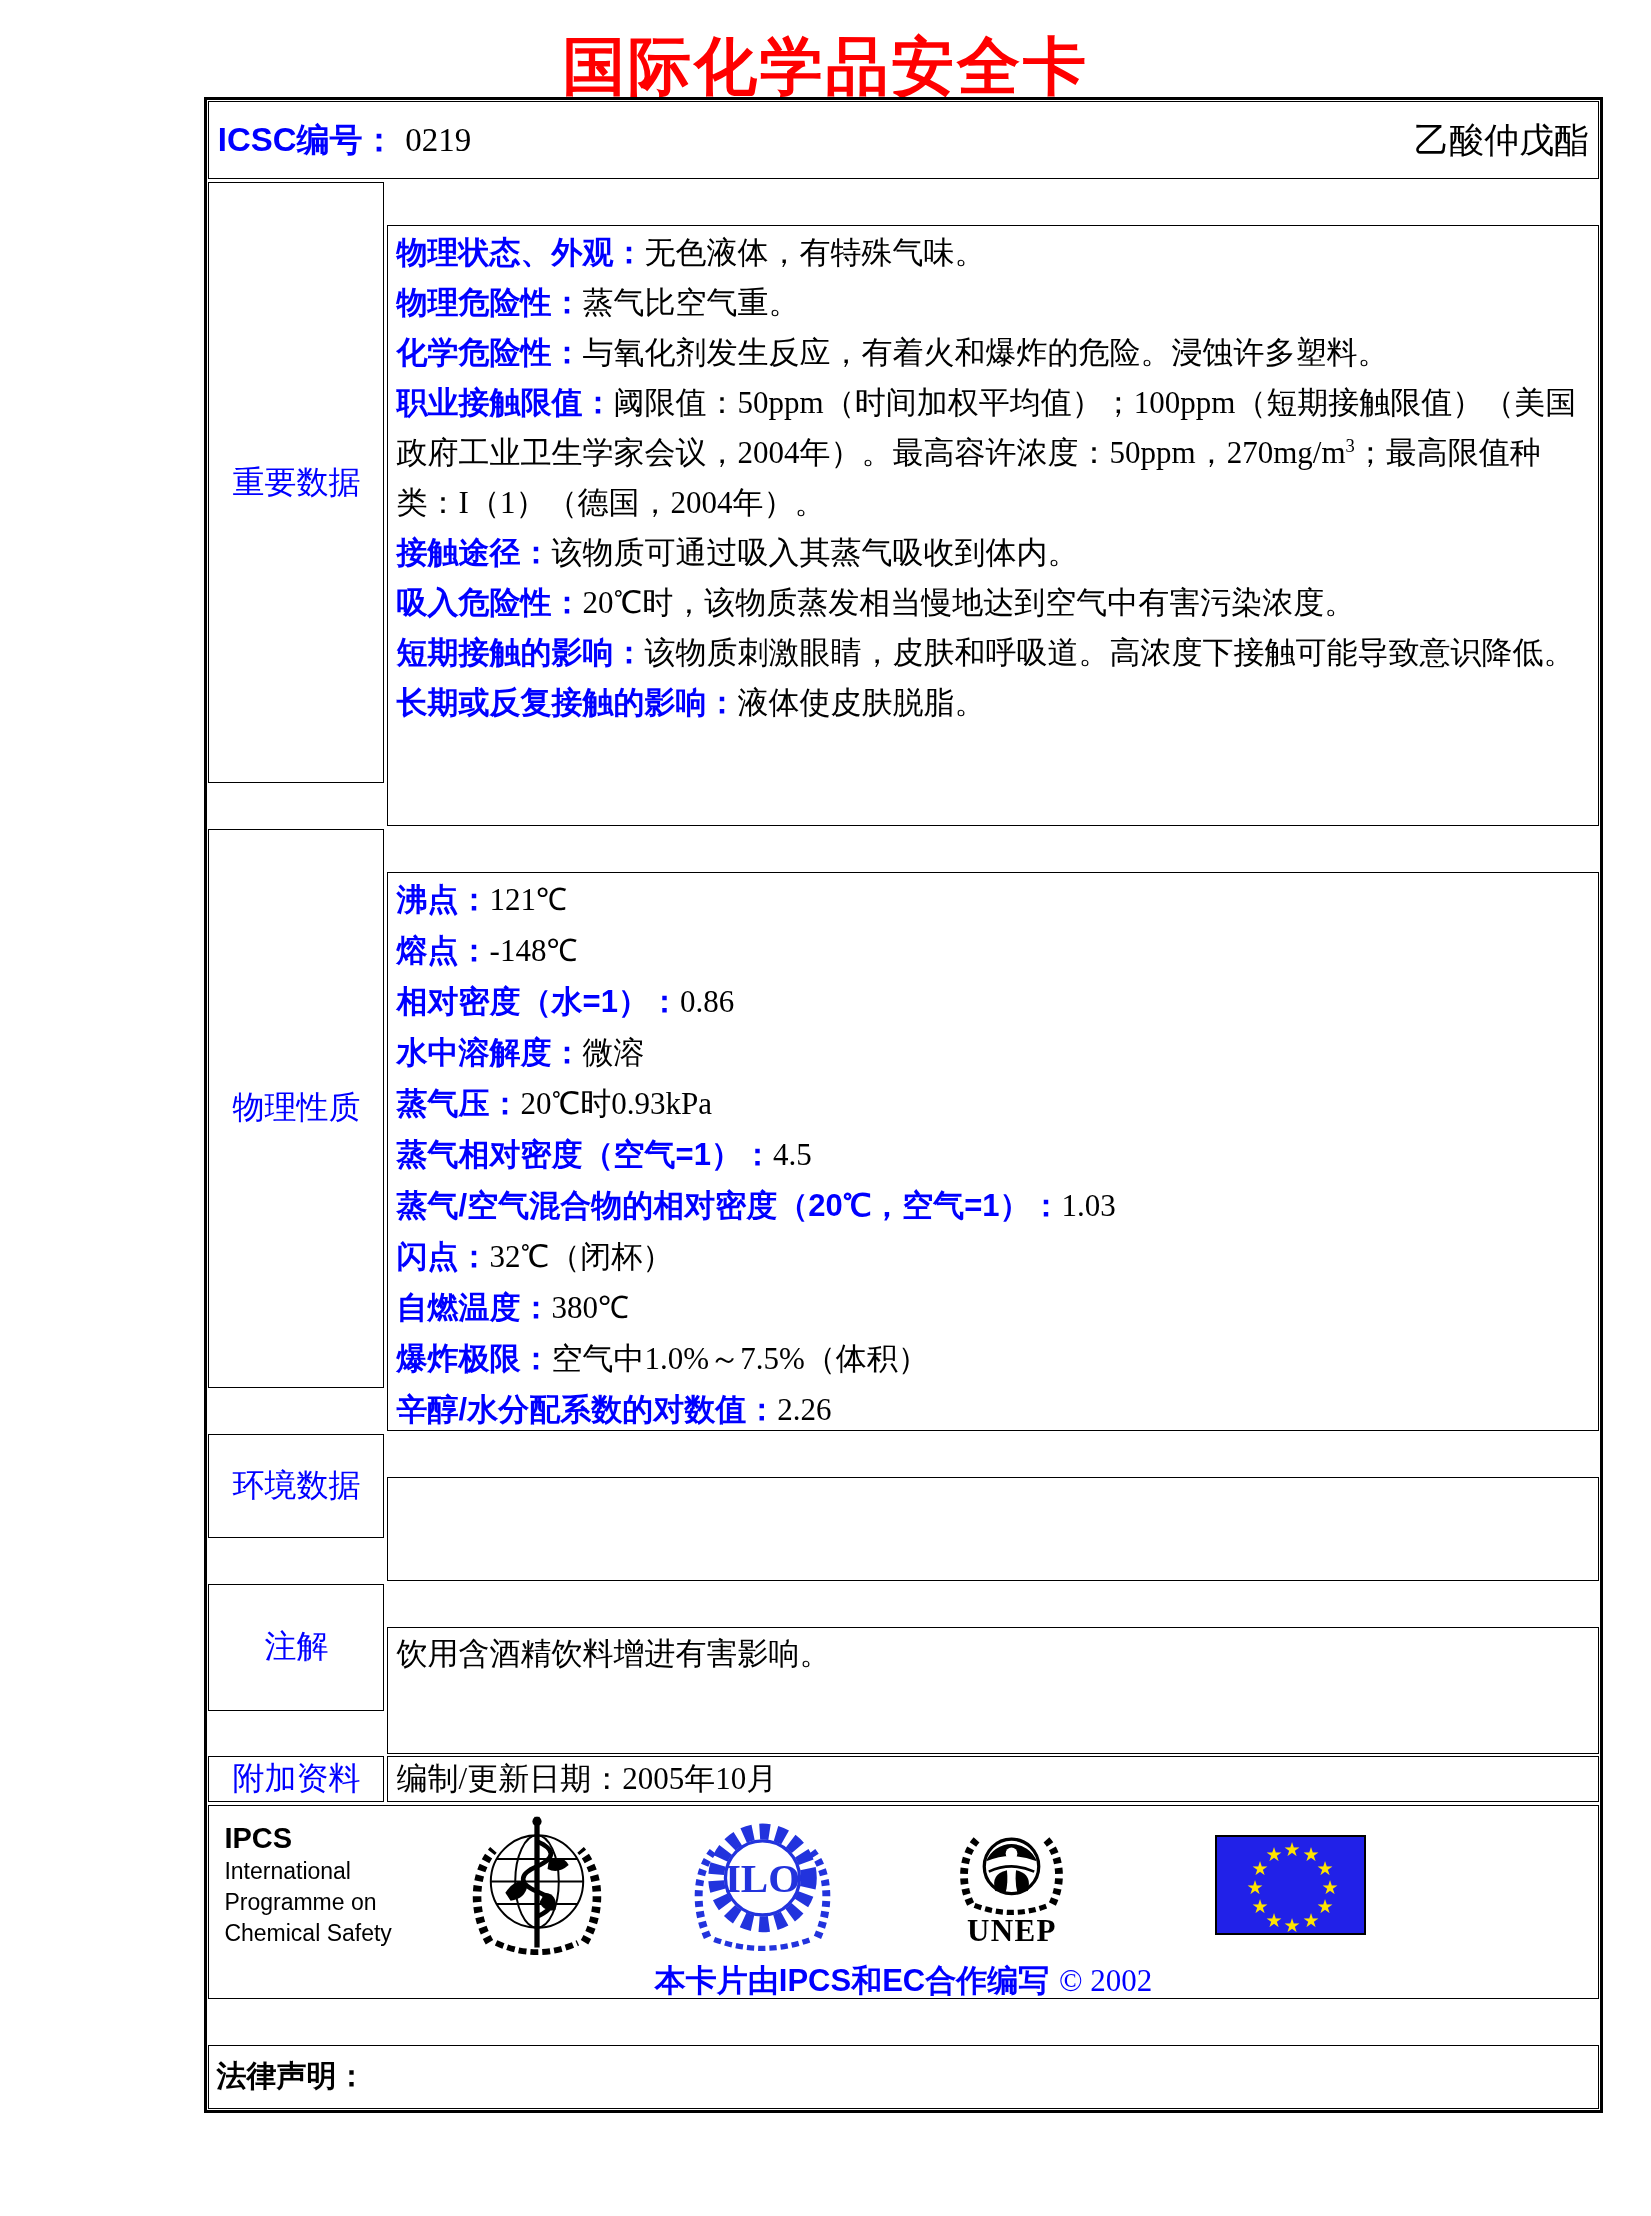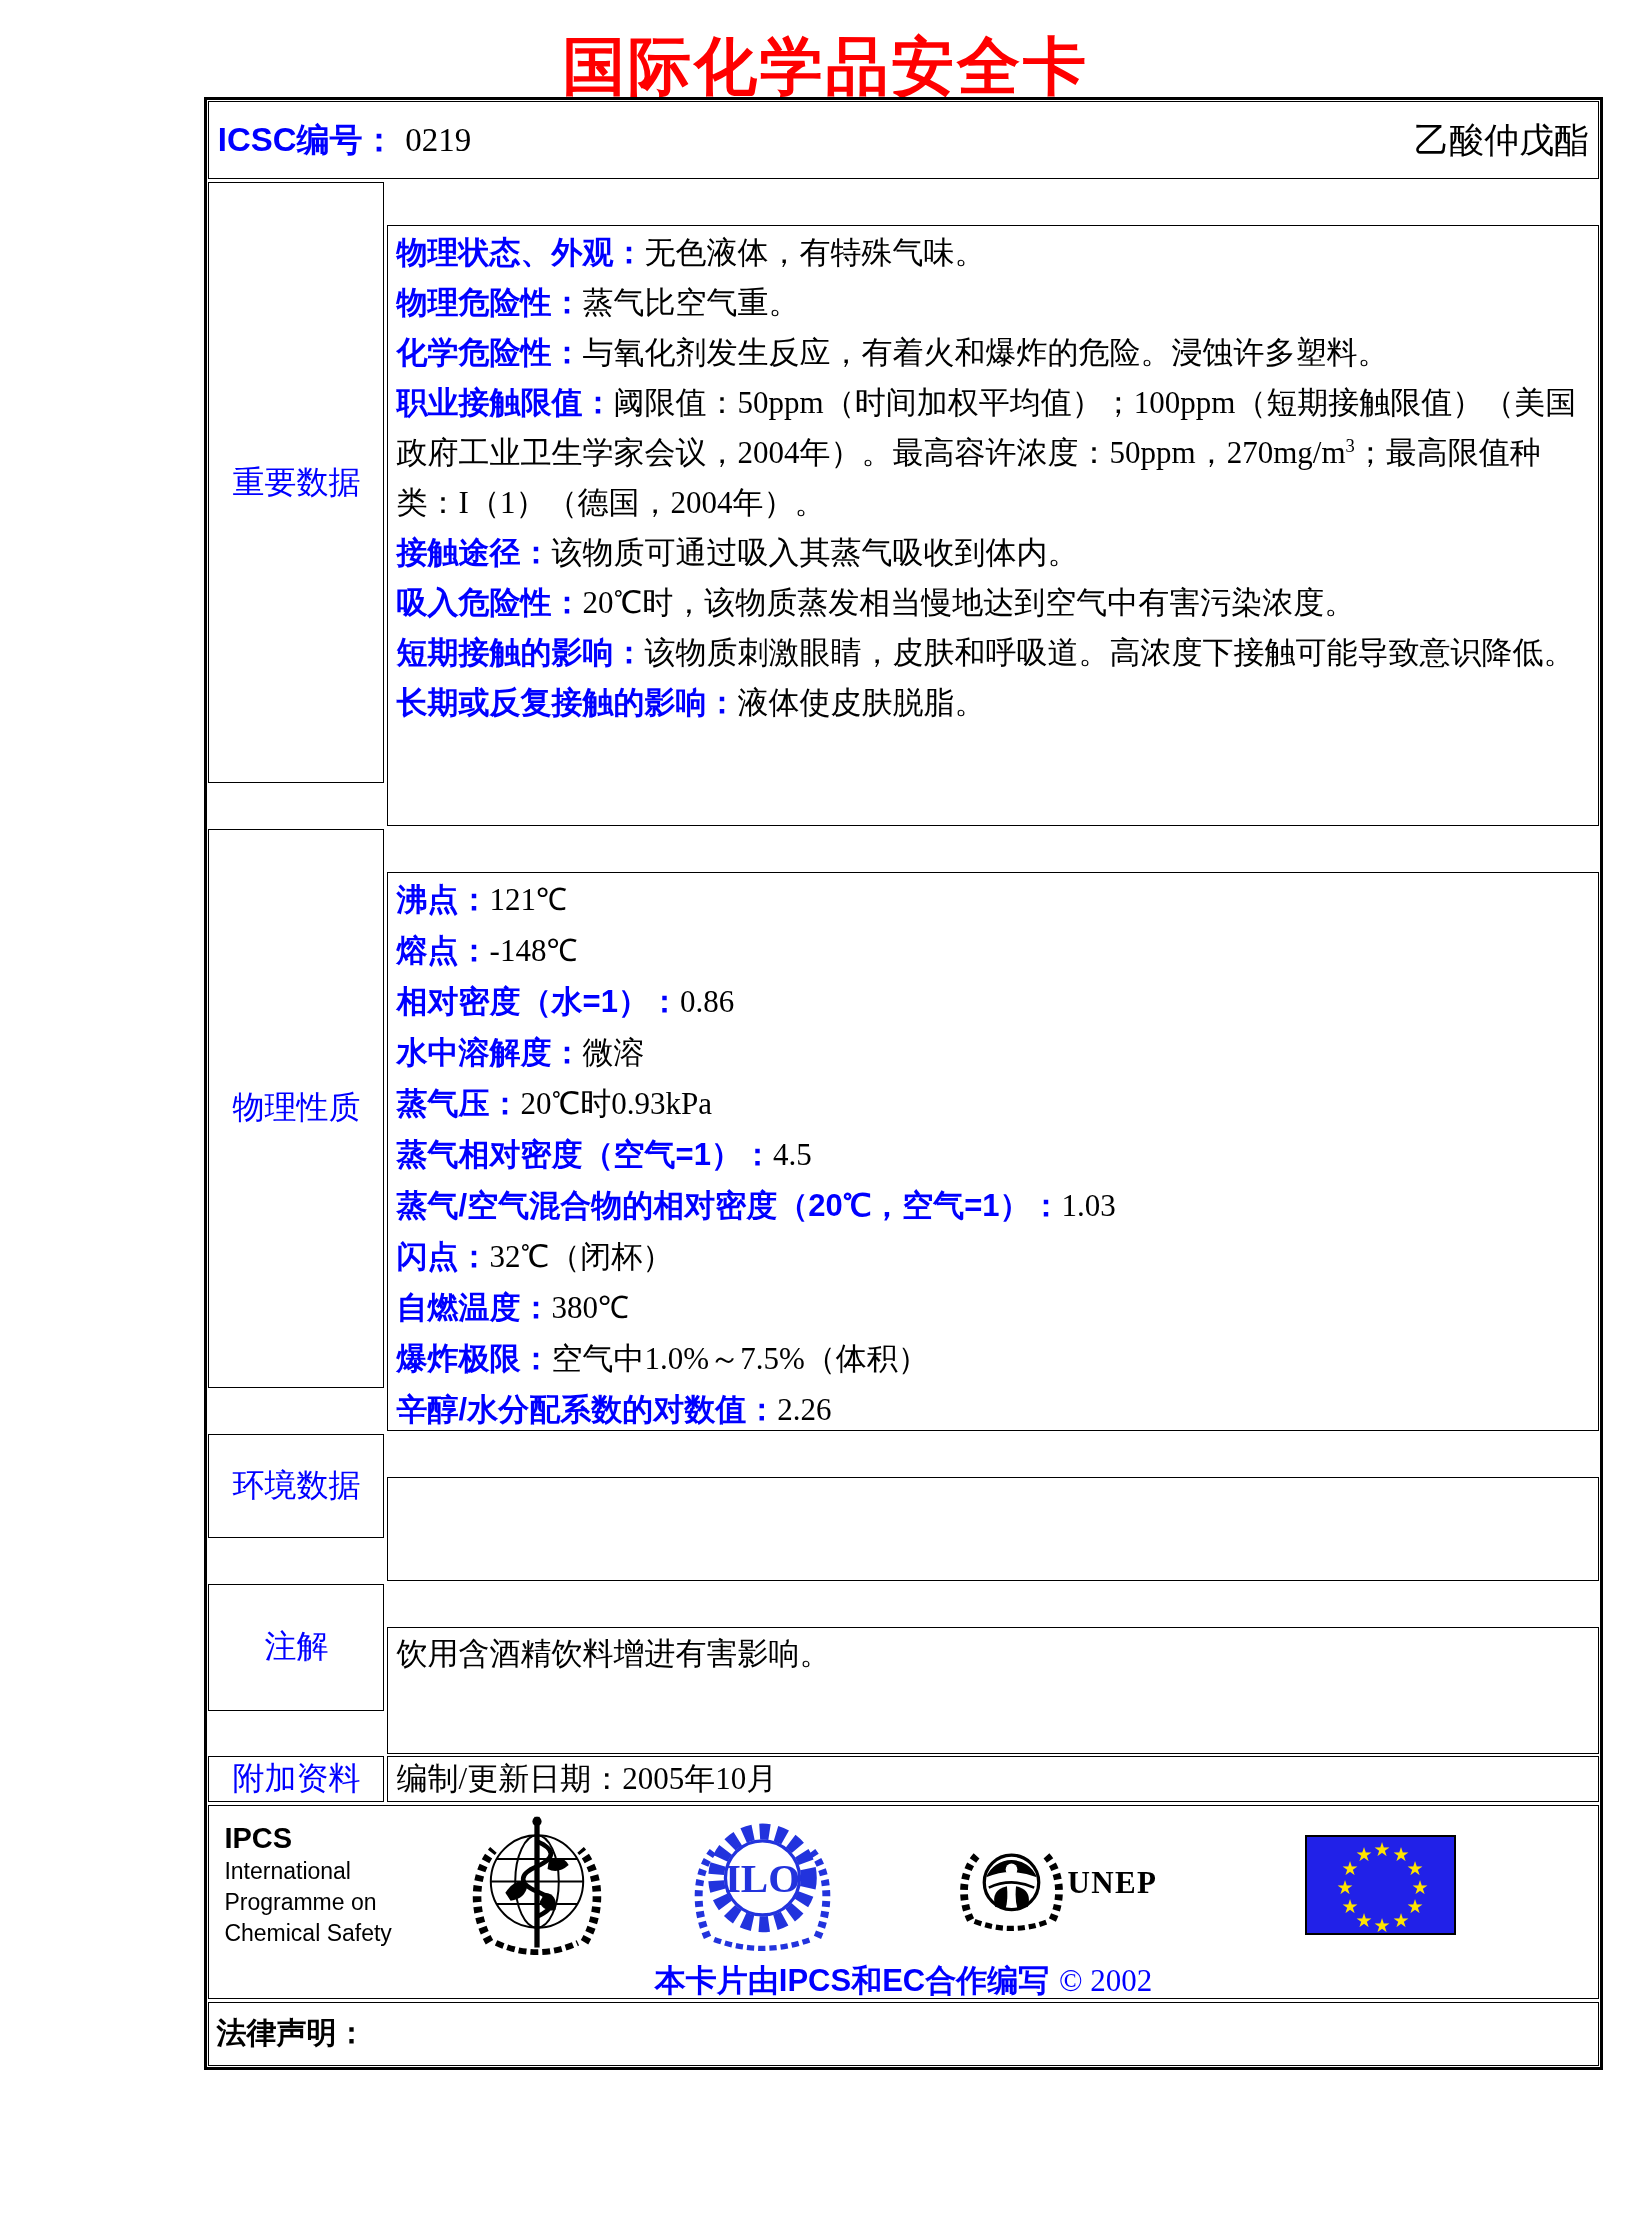--- a/index.html
+++ b/index.html
@@ -18,21 +18,21 @@
     position:absolute; left:204px; top:97px; width:1399px;
     border:3.5px solid #000; padding:1.4px; background:#fff;
   }
   .grid {
     display:grid; grid-template-columns:176px 1fr; gap:2.8px;
   }
   .cell { border:1.4px solid #000; overflow:hidden; background:#fff; }
   .span2 { grid-column:1 / -1; }
   .r1 { height:78px; } .r2 { height:601px; } .r3 { height:559px; }
   .r4 { height:104px; } .r5 { height:127px; } .r6 { height:46px; }
-  .r7 { height:194px; } .r8 { height:64px; }
+  .r7 { height:194px; } .r8 { height:64px;margin-top:43px; }
 
   .header-cell {
     display:flex; align-items:center; justify-content:space-between;
     padding:0 8.4px; font-size:33px;
   }
   .blue-label {
     color:#0000ff; font-family:"Liberation Sans", sans-serif; font-weight:bold;
   }
   .header-left .num { color:#000; font-family:"Liberation Serif", serif; margin-left:9.7px; }
   .chem-name { font-size:35px; color:#000; }
@@ -54,21 +54,21 @@
 
   
   .logos-cell { display:flex; flex-direction:column; }
   .logo-row { display:flex; align-items:center; height:148px; margin-top:7px; }
   .ipcs-block { margin-left:15px; width:174px; font-family:"Liberation Sans", sans-serif; }
   .ipcs-acronym { font-size:29px; font-weight:bold; line-height:36px; }
   .ipcs-sub { font-size:23px; line-height:31px; }
   .logo { flex:0 0 auto; }
   .who-logo { margin-left:73px; }
   .ilo-logo { margin-left:90px; }
-  .unep-block { margin-left:124px; display:flex; flex-direction:row; align-items:center; }
+  .unep-block { margin-left:124px; display:flex; flex-direction:column; align-items:center; }
   .unep-text { font-size:31px; font-weight:bold; letter-spacing:1.4px; font-family:"Liberation Serif", serif; margin-top:-4.2px; }
   .eu-flag {
     margin-left:148px; position:relative; width:151px; height:100px;
     background:#2121e8; border:2.1px solid #000;
   }
   .eu-star {
     position:absolute; color:#ffe400; font-size:19px; line-height:19px;
     width:19.5px; text-align:center; font-family:"DejaVu Sans", sans-serif;
   }
   .caption-row { text-align:center; margin-top:4.2px; font-size:31px; }

